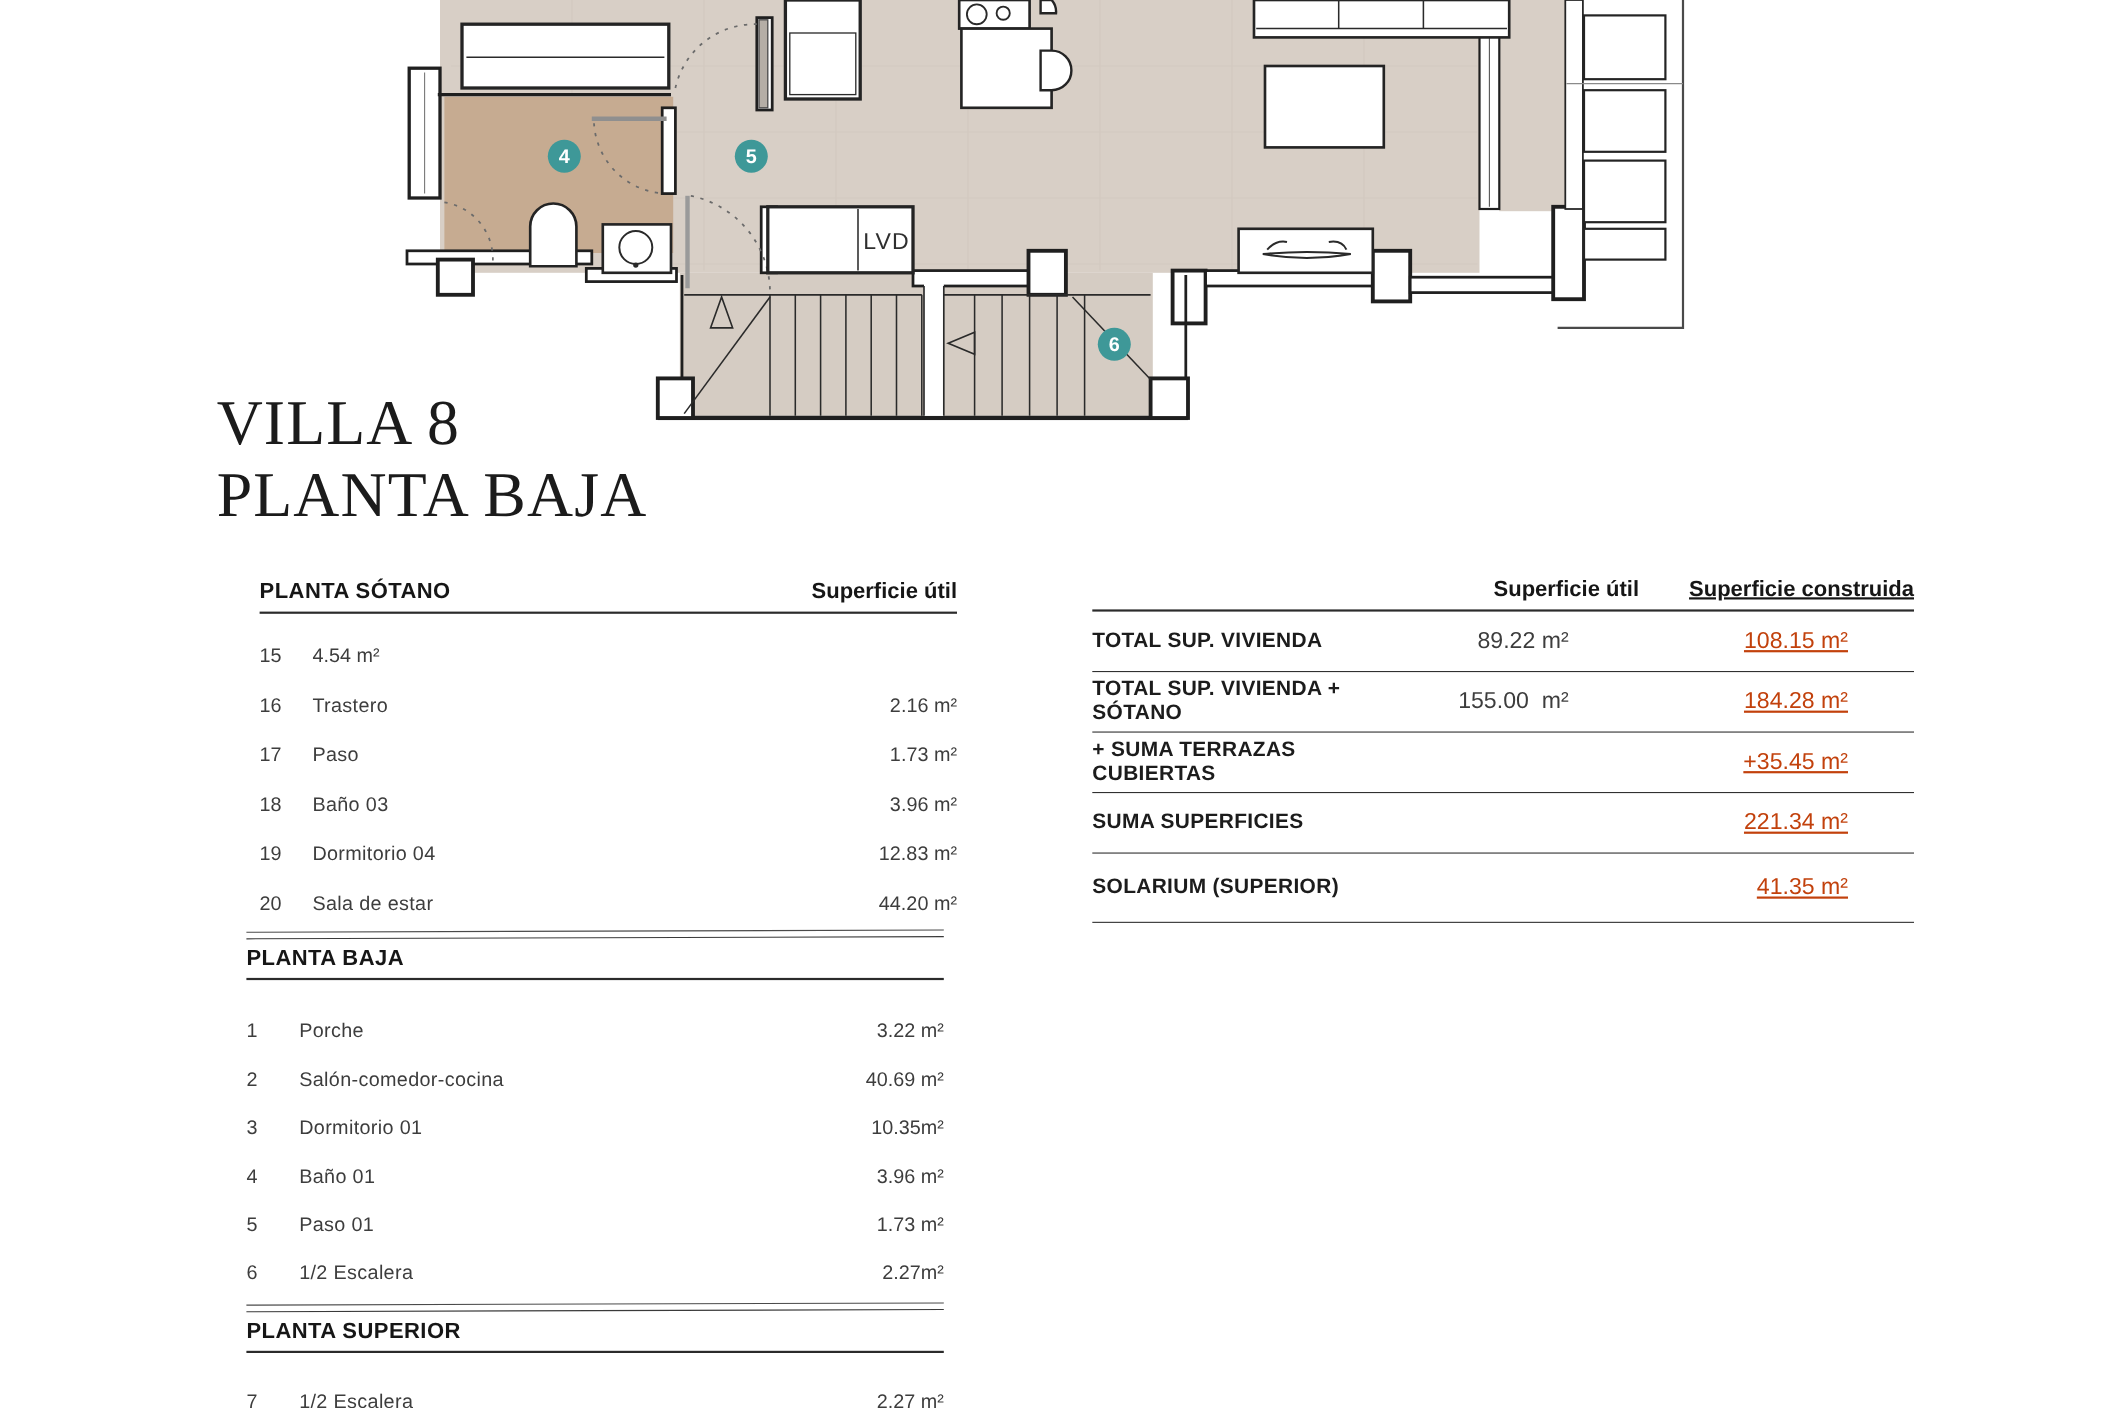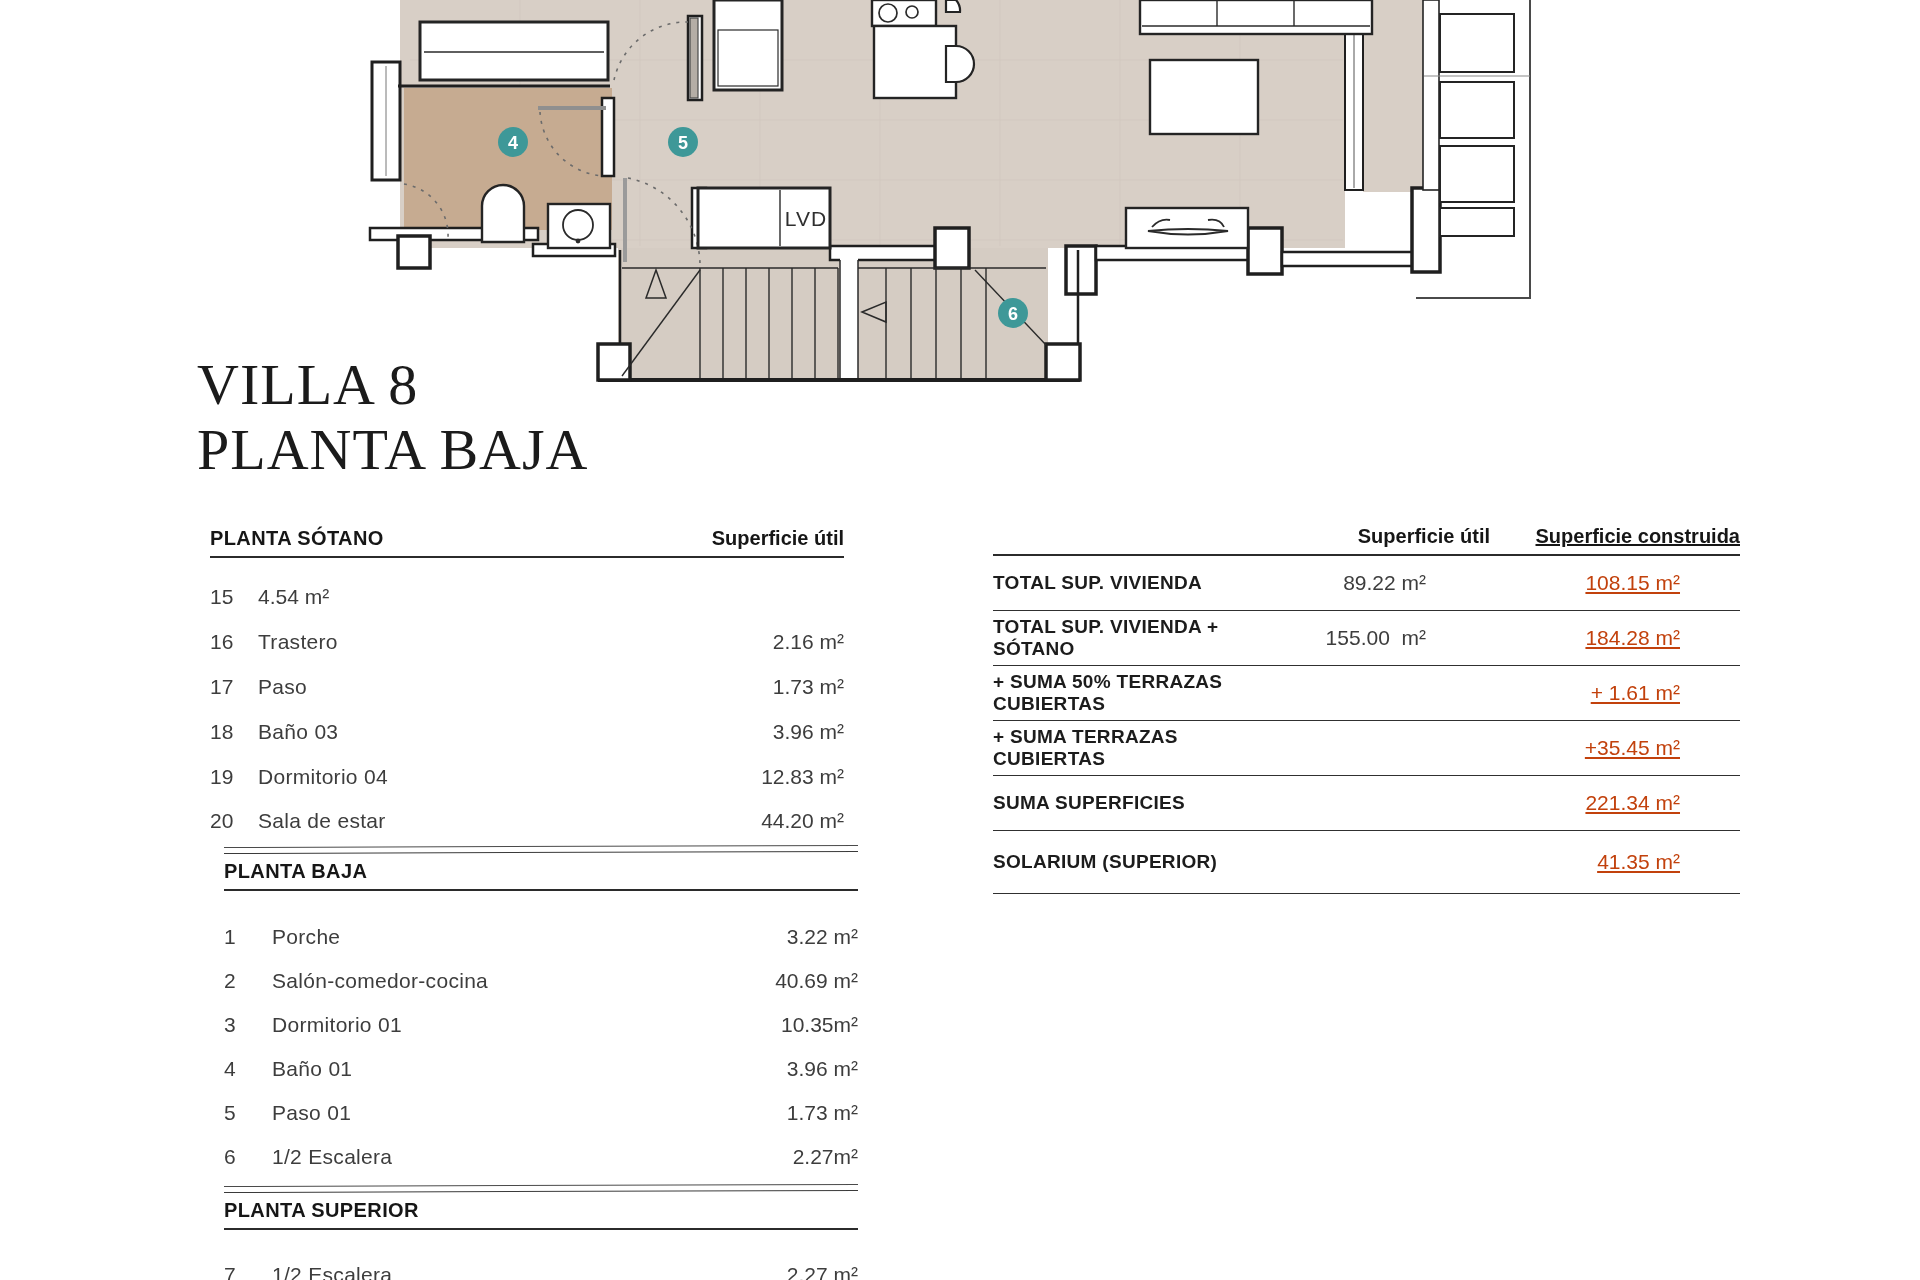--- a/index.html
+++ b/index.html
@@ -11,21 +11,21 @@
   #title{left:197px;top:352px;font-family:"Liberation Serif",serif;font-weight:400;
          font-size:58px;line-height:65px;color:#1b1b1b;letter-spacing:1px;}
 
   
   .ltable{width:634px;}
   .lt-head{display:flex;justify-content:space-between;align-items:flex-end;
            height:34px;padding-bottom:6px;border-bottom:2px solid #2b2b2b;}
   .sec-h{font-weight:700;font-size:20px;letter-spacing:.4px;color:#161616;}
   .col-h{font-weight:700;font-size:20px;color:#161616;}
   .lt-rows{margin-top:16px;}
-  .lt-row{display:flex;align-items:center;height:45px;font-size:21px;color:#3d3d3d;}
+  .lt-row{display:flex;align-items:center;height:45px;font-size:18px;color:#3d3d3d;}
   .lt-row.h44{height:44px;}
   .lt-num{width:48px;}
   .lt-name{flex:1;letter-spacing:.3px;}
   .lt-val{white-space:pre;}
   .pre-line{height:5px;border-top:1.5px solid #4a4a4a;border-bottom:1.5px solid #3a3a3a;
             transform:rotate(-0.18deg);}
   .sec-head2{display:flex;align-items:center;height:36px;border-bottom:2px solid #2b2b2b;}
   .mt24{margin-top:24px;}
   .mt22{margin-top:22px;}
 
@@ -217,21 +217,21 @@
         <text x="1013" y="319.5" text-anchor="middle">6</text>
       </g>
     </g>
   </svg>
 
   <div id="title" class="abs">
     <div>VILLA 8</div>
     <div>PLANTA BAJA</div>
   </div>
 
-  <div class="abs ltable" style="left:210px;top:516px;">
+  <div class="abs ltable" style="left:236px;top:516px;">
     <div class="lt-head">
       <span class="sec-h">PLANTA SÓTANO</span>
       <span class="col-h">Superficie útil</span>
     </div>
     <div class="lt-rows">
       <div class="lt-row">
         <span class="lt-num">15</span>
         <span class="lt-val">4.54 m²</span>
       </div>
       <div class="lt-row">
@@ -326,25 +326,20 @@
       <span class="rt-label">TOTAL SUP. VIVIENDA</span>
       <span class="rt-c1">89.22 m²</span>
       <span class="rt-c2">108.15 m²</span>
     </div>
     <div class="rt-row">
       <span class="rt-label">TOTAL SUP. VIVIENDA + SÓTANO</span>
       <span class="rt-c1">155.00  m²</span>
       <span class="rt-c2">184.28 m²</span>
     </div>
     <div class="rt-row">
-      <span class="rt-label">+ SUMA 50% TERRAZAS CUBIERTAS</span>
-      <span class="rt-c1"></span>
-      <span class="rt-c2">+ 1.61 m²</span>
-    </div>
-    <div class="rt-row">
       <span class="rt-label">+ SUMA TERRAZAS CUBIERTAS</span>
       <span class="rt-c1"></span>
       <span class="rt-c2">+35.45 m²</span>
     </div>
     <div class="rt-row">
       <span class="rt-label">SUMA SUPERFICIES</span>
       <span class="rt-c1"></span>
       <span class="rt-c2">221.34 m²</span>
     </div>
     <div class="rt-row last">

